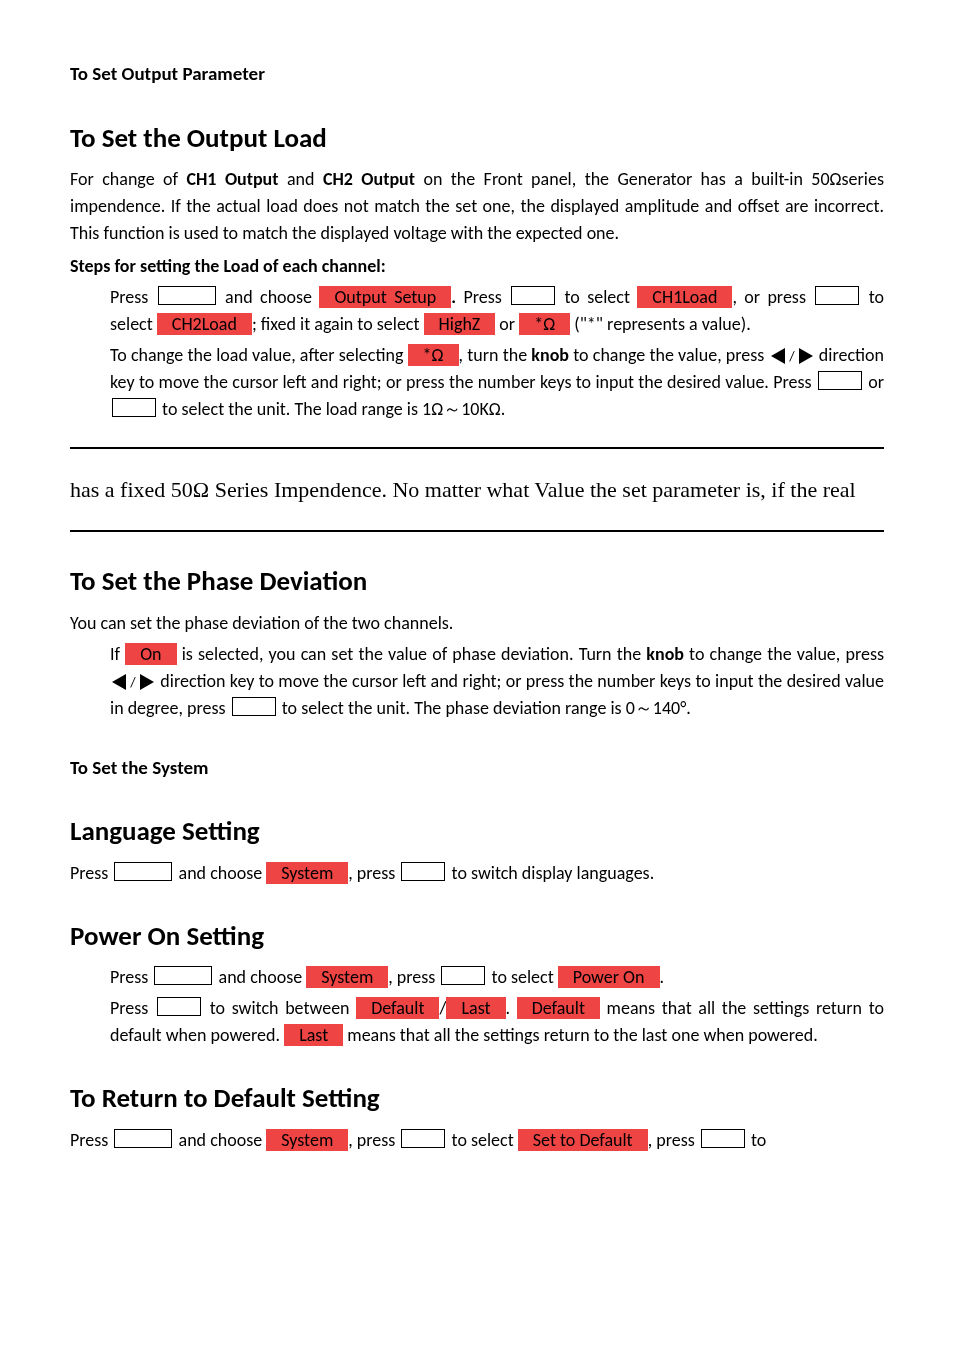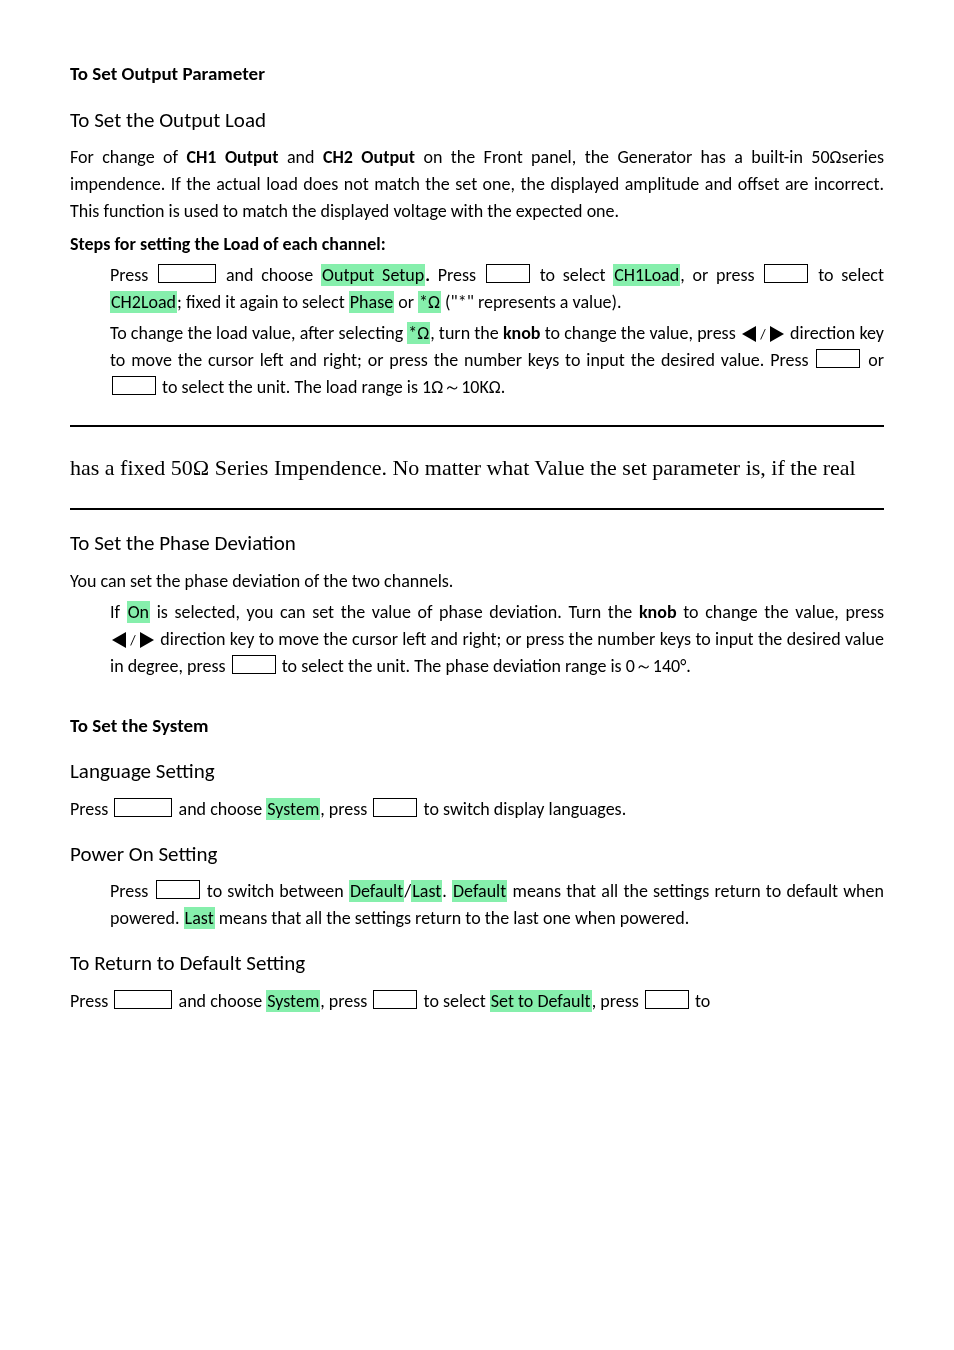--- a/index.html
+++ b/index.html
@@ -12,23 +12,23 @@
     width: 954px;
     box-sizing: border-box;
     background: #fff;
   }
   h2 {
     font-size: 19px;
     font-weight: bold;
     margin: 0 0 12px 0;
   }
   h3 {
-    font-size: 21px;
-    font-weight: normal;
-    margin: 16px 0 8px 0;
+    font-size: 27px;
+    font-weight: bold;
+    margin: 29px 0 8px 0;
   }
   p {
     margin: 0 0 4px 0;
     text-align: justify;
   }
   .para {
     margin-bottom: 6px;
   }
   .indent {
     margin-left: 40px;
@@ -39,22 +39,22 @@
     border: 1px solid #000;
     min-width: 42px;
     height: 17px;
     vertical-align: -2px;
     margin: 0 2px;
   }
   .boxbtn.wide {
     min-width: 56px;
   }
   .hl {
-    background: #86efac;
-    padding: 0 1px;
+    background: #ef4444;
+    padding: 0 15px;
   }
   .hr-thick {
     border: none;
     border-top: 2px solid #000;
     margin: 24px 0 24px 0;
   }
   .hr-thin {
     border: none;
     border-top: 2px solid #000;
     margin: 24px 0 18px 0;
@@ -82,21 +82,21 @@
 
 <p class="para">
   <span>For change of </span><b>CH1 Output</b><span> and </span><b>CH2 Output</b><span> on the Front panel, the Generator has a built-in 50Ωseries impendence. If the actual load does not match the set one, the displayed amplitude and offset are incorrect. This function is used to match the displayed voltage with the expected one.</span>
 </p>
 
 <p><b>Steps for setting the Load of each channel:</b></p>
 
 <div class="indent">
   <p>
     <span>Press </span><span class="boxbtn wide"></span><span> and choose </span><span class="hl">Output Setup</span><b>.</b><span> Press </span><span class="boxbtn"></span><span> to select </span><span class="hl">CH1Load</span><span>, or press</span>
-    <span class="boxbtn"></span><span> to select </span><span class="hl">CH2Load</span><span>; fixed it again to select </span><span class="hl">Phase</span><span> or </span><span class="hl">*Ω</span><span> ("*" represents a value).</span>
+    <span class="boxbtn"></span><span> to select </span><span class="hl">CH2Load</span><span>; fixed it again to select </span><span class="hl">HighZ</span><span> or </span><span class="hl">*Ω</span><span> ("*" represents a value).</span>
   </p>
   <p>
     <span>To change the load value, after selecting </span><span class="hl">*Ω</span><span>, turn the </span><b>knob</b><span> to change the value, press </span>
     <span class="arrows"><svg width="42" height="18" viewBox="0 0 42 18">
           <polygon points="0,9 14,1 14,17" fill="#000"></polygon>
           <text x="21" y="14" text-anchor="middle" font-size="14" font-family="Calibri">/</text>
           <polygon points="42,9 28,1 28,17" fill="#000"></polygon>
         </svg></span>
     <span> direction key to move the cursor left and right; or press the number keys to input the desired value. Press </span><span class="boxbtn"></span><span> or </span><span class="boxbtn"></span><span> to select the unit. The load range is 1Ω～10KΩ.</span>
   </p>
@@ -129,20 +129,23 @@
 <h3>Language Setting</h3>
 
 <p>
   <span>Press </span><span class="boxbtn wide"></span><span> and choose </span><span class="hl">System</span><span>, press </span><span class="boxbtn"></span><span> to switch display languages.</span>
 </p>
 
 <h3>Power On Setting</h3>
 
 <div class="indent">
   <p>
+    <span>Press </span><span class="boxbtn wide"></span><span> and choose </span><span class="hl">System</span><span>, press </span><span class="boxbtn"></span><span> to select </span><span class="hl">Power On</span><span>.</span>
+  </p>
+  <p>
     <span>Press </span><span class="boxbtn"></span><span> to switch between </span><span class="hl">Default</span><span>/</span><span class="hl">Last</span><span>. </span><span class="hl">Default</span><span> means that all the settings return to default when powered. </span><span class="hl">Last</span><span> means that all the settings return to the last one when powered.</span>
   </p>
 </div>
 
 <h3>To Return to Default Setting</h3>
 
 <p>
   <span>Press </span><span class="boxbtn wide"></span><span> and choose </span><span class="hl">System</span><span>, press </span><span class="boxbtn"></span><span> to select </span><span class="hl">Set to Default</span><span>, press </span><span class="boxbtn"></span><span> to</span>
 </p>
 

